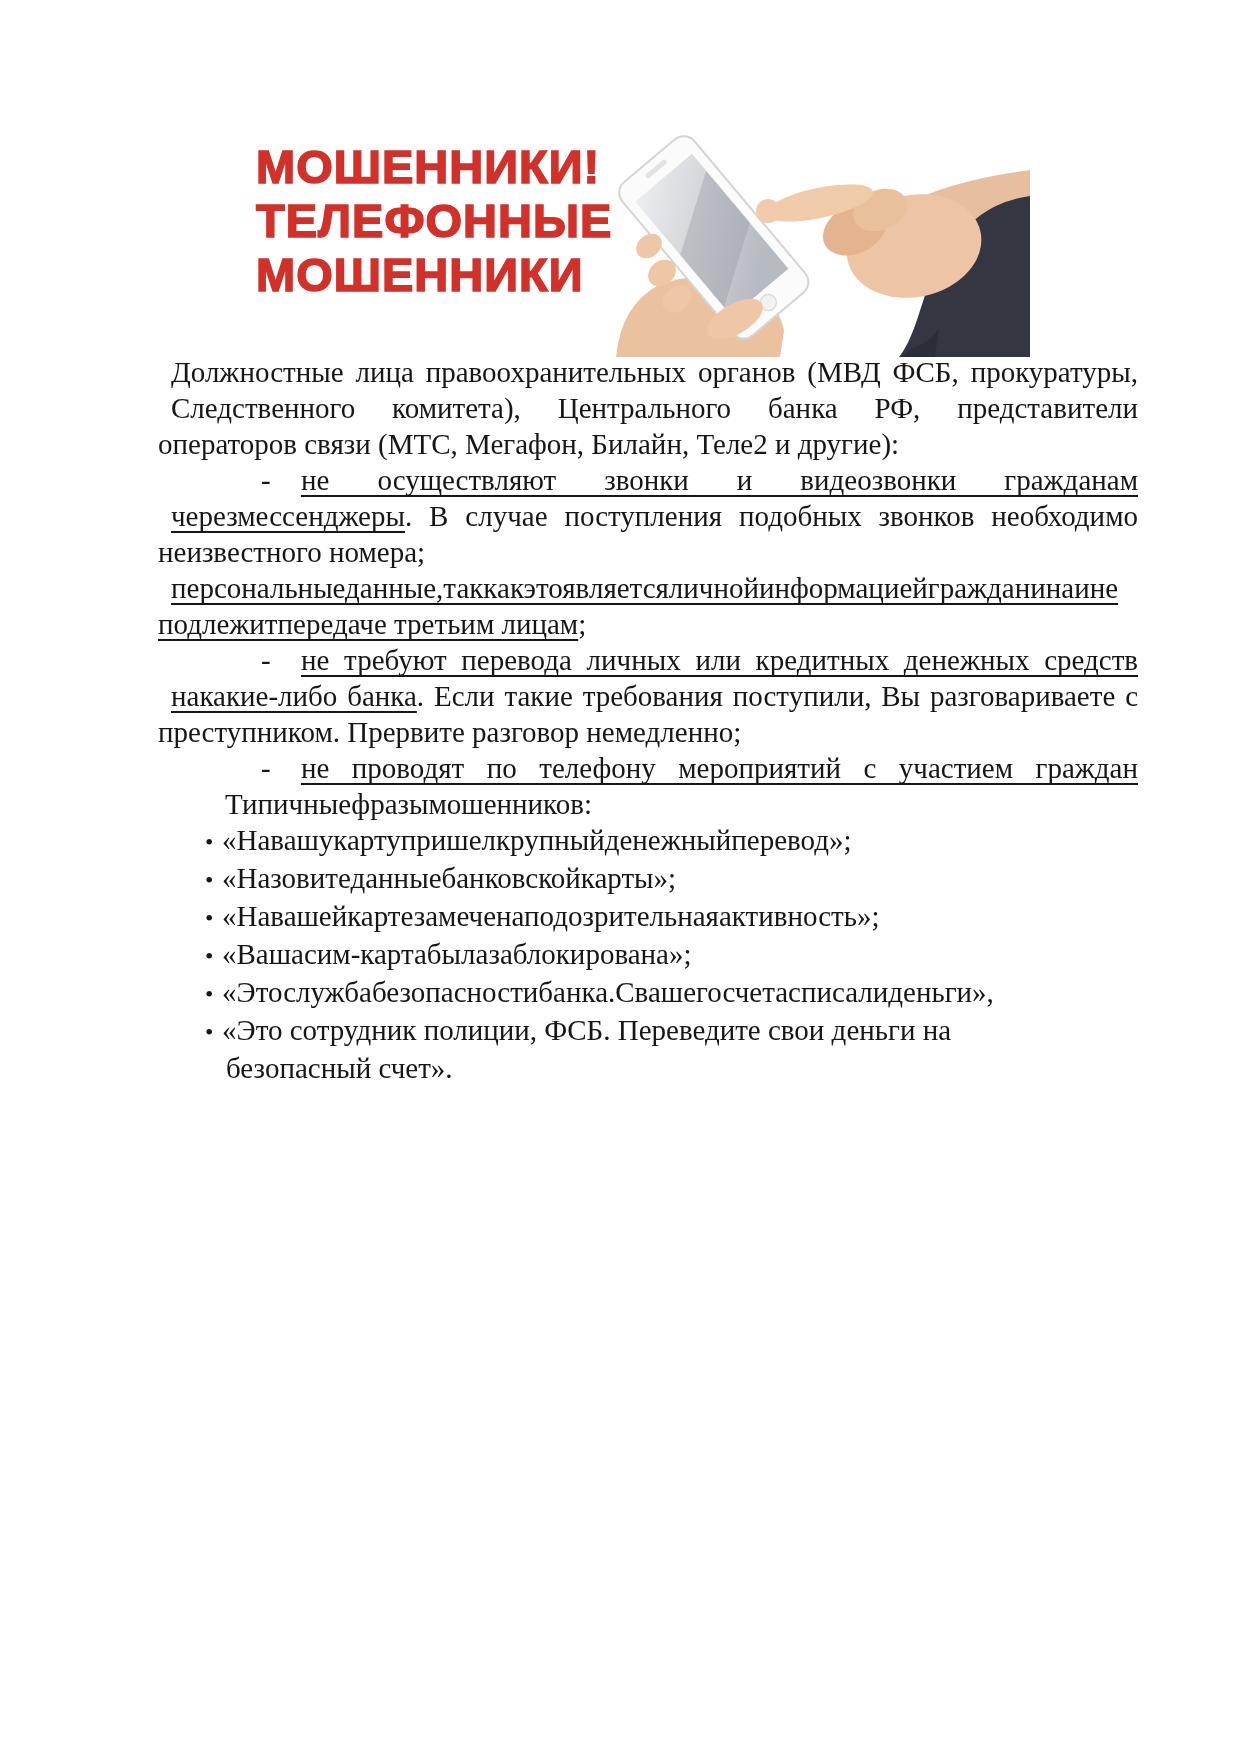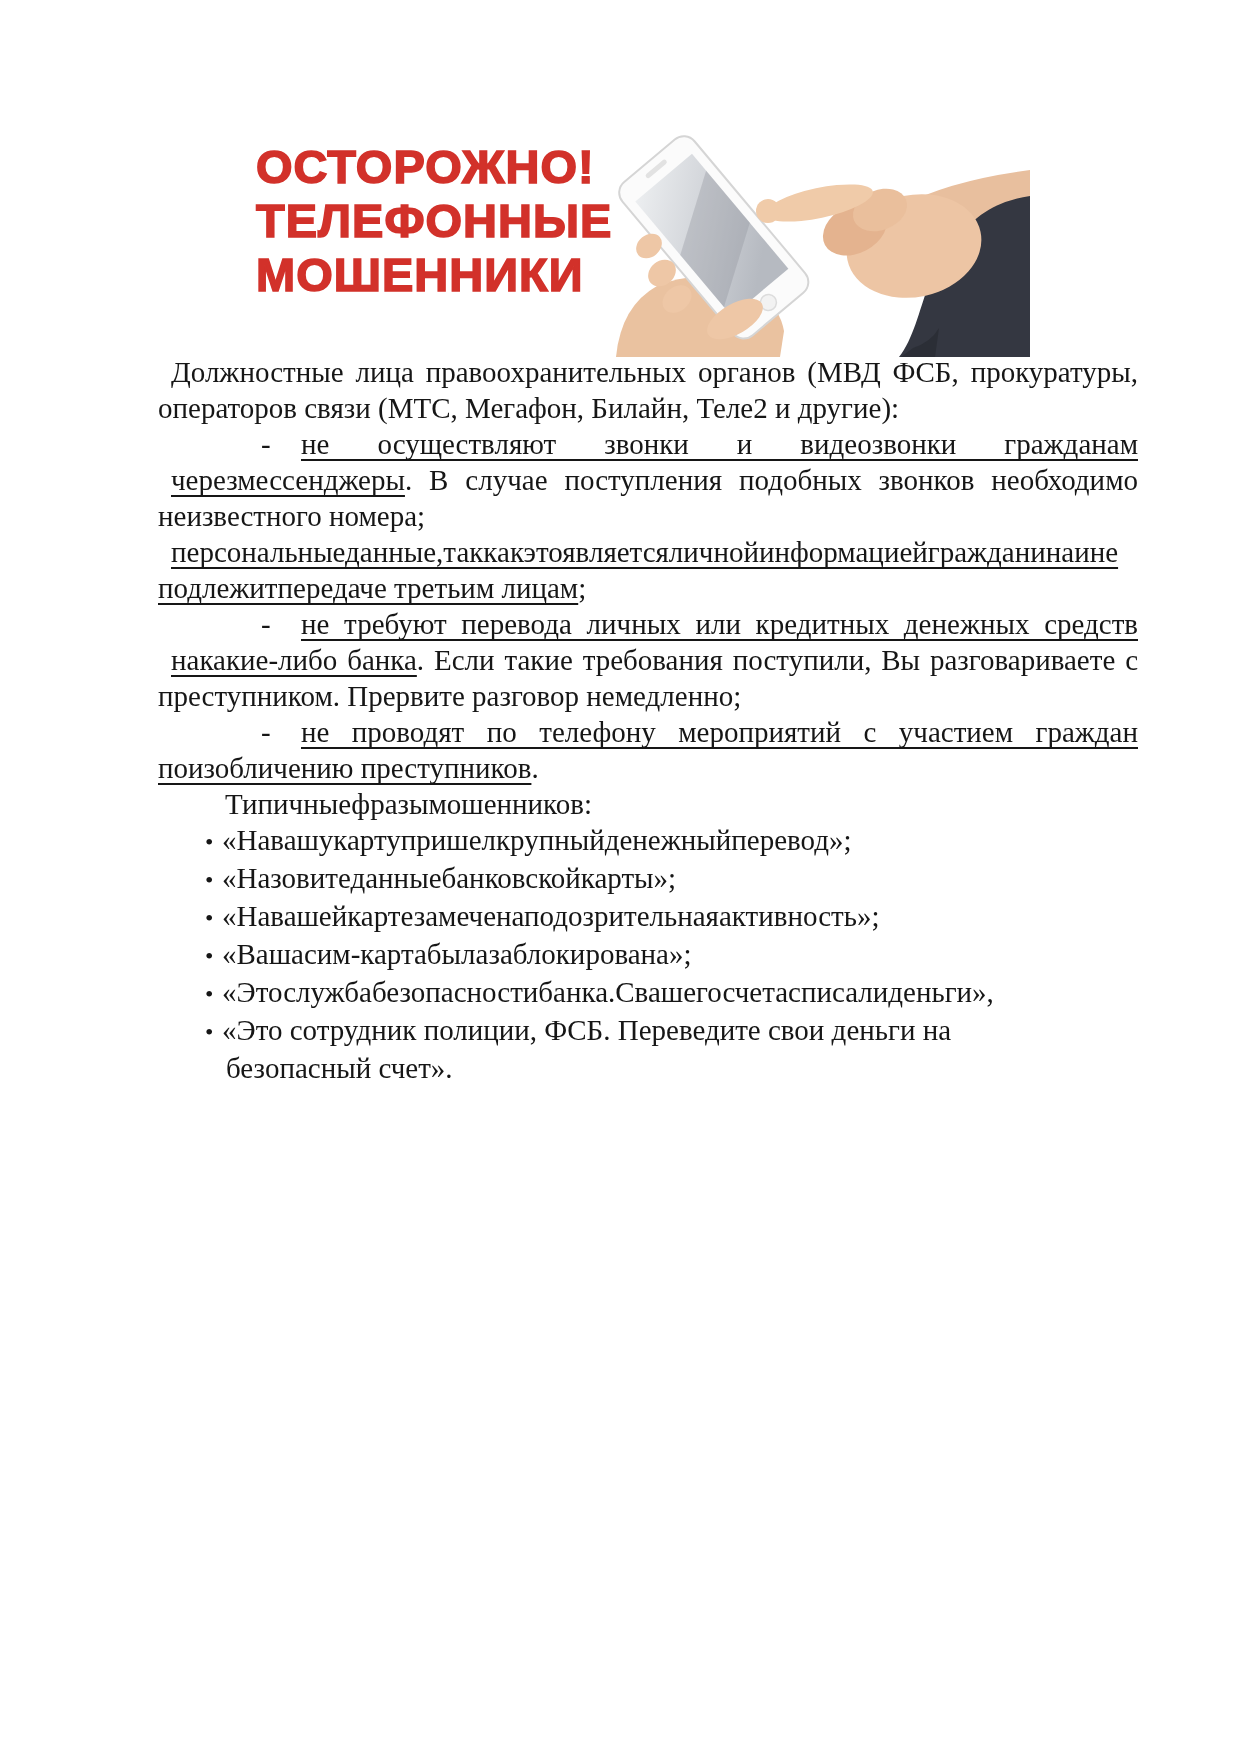--- a/index.html
+++ b/index.html
@@ -43,21 +43,21 @@
   .marker.bullet{margin-left:47px;width:17px;font-size:24px;}
   .line.indent1{padding-left:67px;}
   .line.cont2{padding-left:68px;}
 </style>
 </head>
 <body>
 
 <div class="page">
 
   <div class="title-block">
-    <div>ОСТОРОЖНО!</div>
+    <div>МОШЕННИКИ!</div>
     <div>ТЕЛЕФОННЫЕ</div>
     <div>МОШЕННИКИ</div>
   </div>
 
   <div class="photo">
     <svg viewBox="0 0 447 247" aria-hidden="true">
       <defs>
         <linearGradient id="scr" x1="0" y1="0" x2="0.4" y2="1">
           <stop offset="0" stop-color="#eceef0"></stop>
           <stop offset="0.55" stop-color="#cfd2d7"></stop>
@@ -88,31 +88,31 @@
       <ellipse cx="331" cy="136" rx="68" ry="51" transform="rotate(-12 331 136)" fill="#edc5a4"></ellipse>
       <ellipse cx="272" cy="119" rx="34" ry="24" transform="rotate(-28 272 119)" fill="#e4b38f"></ellipse>
       <ellipse cx="297" cy="100" rx="28" ry="20" transform="rotate(-22 297 100)" fill="#eabf9c"></ellipse>
       <ellipse cx="236" cy="93" rx="55" ry="15" transform="rotate(-12 236 93)" fill="#f0cba9"></ellipse>
       <circle cx="185" cy="101" r="12" fill="#f0cba9"></circle>
     </svg>
   </div>
 
   <div class="body-text">
       <div class="line just"><span>Должностные лица правоохранительных органов (МВД ФСБ, прокуратуры,</span></div>
+      <div class="line just"><span>Следственного комитета), Центрального банка РФ, представители</span></div>
       <div class="line"><span>операторов связи (МТС, Мегафон, Билайн, Теле2 и другие):</span></div>
       <div class="line just"><span class="marker dash">-</span><u>не осуществляют звонки и видеозвонки гражданам</u></div>
       <div class="line just"><u>черезмессенджеры</u><span>. В случае поступления подобных звонков необходимо</span></div>
       <div class="line"><span>неизвестного номера;</span></div>
       <div class="line just"><u>персональныеданные,таккакэтоявляетсяличнойинформациейгражданинаине</u></div>
       <div class="line"><u>подлежитпередаче третьим лицам</u><span>;</span></div>
       <div class="line just"><span class="marker dash">-</span><u>не требуют перевода личных или кредитных денежных средств</u></div>
       <div class="line just"><u>накакие-либо банка</u><span>. Если такие требования поступили, Вы разговариваете с</span></div>
       <div class="line"><span>преступником. Прервите разговор немедленно;</span></div>
       <div class="line just"><span class="marker dash">-</span><u>не проводят по телефону мероприятий с участием граждан</u></div>
-      <div class="line"><u>поизобличению преступников</u><span>.</span></div>
       <div class="line indent1"><span>Типичныефразымошенников:</span></div>
       <div class="line"><span class="marker bullet">•</span><span>«Навашукартупришелкрупныйденежныйперевод»;</span></div>
       <div class="line"><span class="marker bullet">•</span><span>«Назовитеданныебанковскойкарты»;</span></div>
       <div class="line"><span class="marker bullet">•</span><span>«Навашейкартезамеченаподозрительнаяактивность»;</span></div>
       <div class="line"><span class="marker bullet">•</span><span>«Вашасим-картабылазаблокирована»;</span></div>
       <div class="line"><span class="marker bullet">•</span><span>«Этослужбабезопасностибанка.Свашегосчетасписалиденьги»,</span></div>
       <div class="line"><span class="marker bullet">•</span><span>«Это сотрудник полиции, ФСБ. Переведите свои деньги на</span></div>
       <div class="line cont2"><span>безопасный счет».</span></div>
     </div>
 

